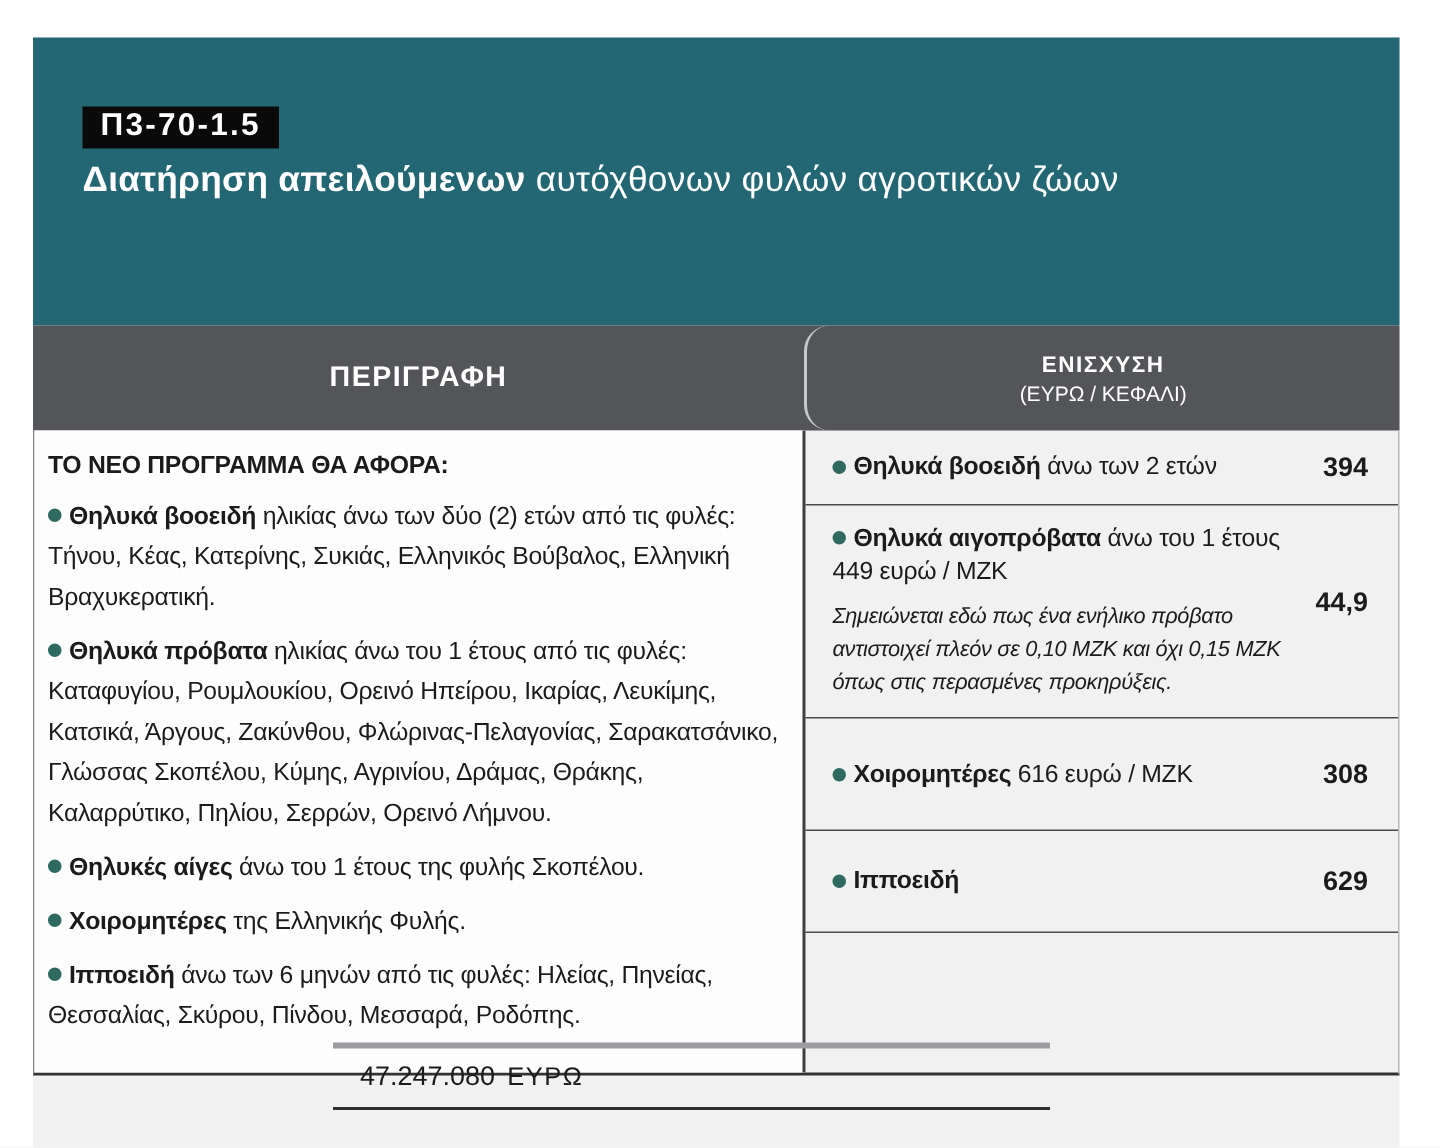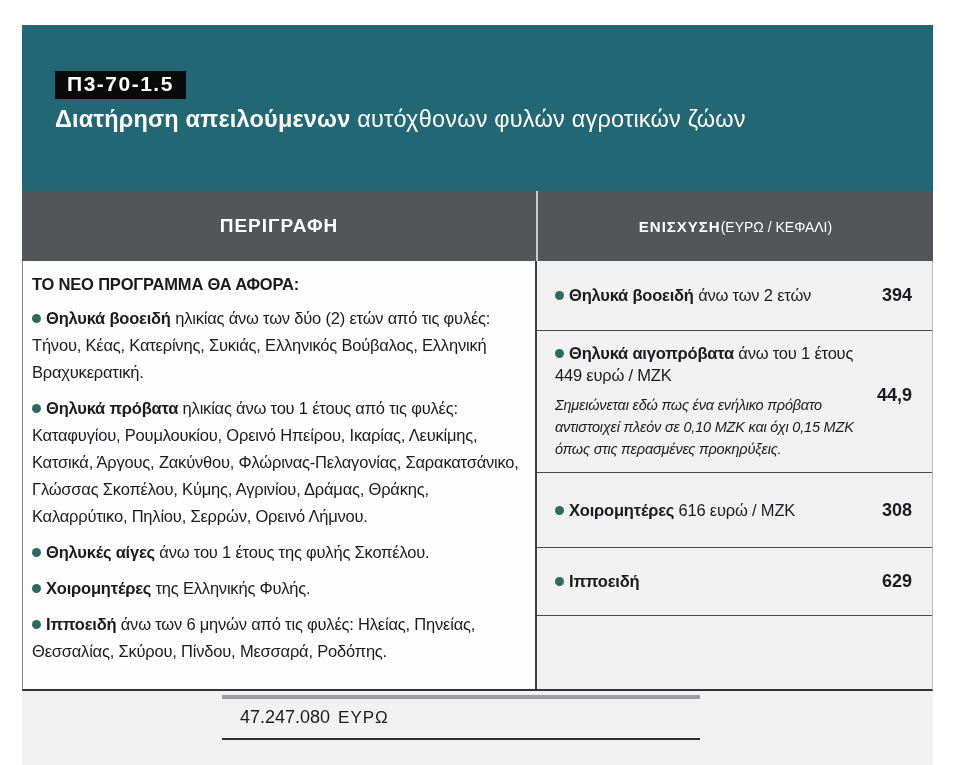--- a/index.html
+++ b/index.html
@@ -3,49 +3,49 @@
 <meta charset="utf-8">
 <style>
   html,body{margin:0;padding:0;}
   body{
     width:960px;height:765px;background:#ffffff;position:relative;
     font-family:"Liberation Sans",sans-serif;color:#1b1b1d;overflow:hidden;
   }
   .panel{position:absolute;left:22px;top:25px;width:911px;height:740px;background:#f1f1f2;}
 
   
-  .teal{height:166px;background:#226773;box-sizing:border-box;padding:46px 20px 0 33px;}
+  .teal{height:192px;background:#226773;box-sizing:border-box;padding:46px 20px 0 33px;}
   .code-badge{display:inline-block;background:#0a0a0a;color:#ffffff;font-weight:bold;
     font-size:21px;padding:1px 12px 3px;letter-spacing:1.5px;}
   .title{color:#ffffff;font-size:23.5px;margin-top:7px;letter-spacing:.2px;}
 
   
   .thead{display:flex;height:70px;background:#545559;color:#ffffff;}
   .thead .c1{width:514px;box-sizing:border-box;display:flex;align-items:center;justify-content:center;
     font-weight:bold;font-size:19px;letter-spacing:1px;}
-  .thead .c2{flex:1;border-left:2px solid #c8c9cb;display:flex;flex-direction:row;
-    align-items:center;justify-content:center;}
+  .thead .c2{flex:1;border-left:2px solid #c8c9cb;display:flex;flex-direction:column;
+    align-items:center;justify-content:center;border-radius:17px;}
   .thead .c2 .l1{font-weight:bold;font-size:15px;letter-spacing:1px;}
   .thead .c2 .l2{font-size:14px;margin-top:2px;}
 
   
   .tbody{display:flex;height:430px;box-sizing:border-box;border-bottom:2px solid #323235;
     border-left:1px solid #85858a;border-right:1px solid #b8b8bb;}
   .desc{width:514px;box-sizing:border-box;background:#fdfdfe;border-right:2px solid #3e3e41;
     padding:14px 14px 0 9px;}
   .desc h3{margin:0 0 11px;font-size:16.5px;letter-spacing:-.2px;}
   .desc p{margin:0 0 9px;font-size:16.5px;line-height:27px;letter-spacing:-.2px;}
   .dot{display:inline-block;width:9px;height:9px;border-radius:50%;background:#2e6a5f;
     margin-right:5px;vertical-align:1px;}
 
   .vals{flex:1;display:flex;flex-direction:column;font-size:16.5px;}
   .row{border-bottom:1.5px solid #4a4a4e;box-sizing:border-box;padding:0 20px 0 18px;
     display:flex;align-items:center;position:relative;letter-spacing:-.2px;}
   .row .value{margin-left:auto;font-weight:bold;font-size:18px;letter-spacing:0;}
-  .r1{height:70px;}
+  .r1{height:50px;}
   .r2{height:142px;display:block;padding-top:13px;}
   .r2 .line2{margin-top:3px;}
   .r2 .value{position:absolute;top:54px;right:20px;}
   .note{font-style:italic;font-size:14.5px;line-height:22px;margin-top:9px;width:335px;}
   .r3{height:75px;align-items:center;}
   .r4{height:68px;}
   .r5{flex:1;border-bottom:none;font-size:17px;}
 
   
   .footer-bar{position:absolute;left:200px;top:670px;width:478px;box-sizing:border-box;

